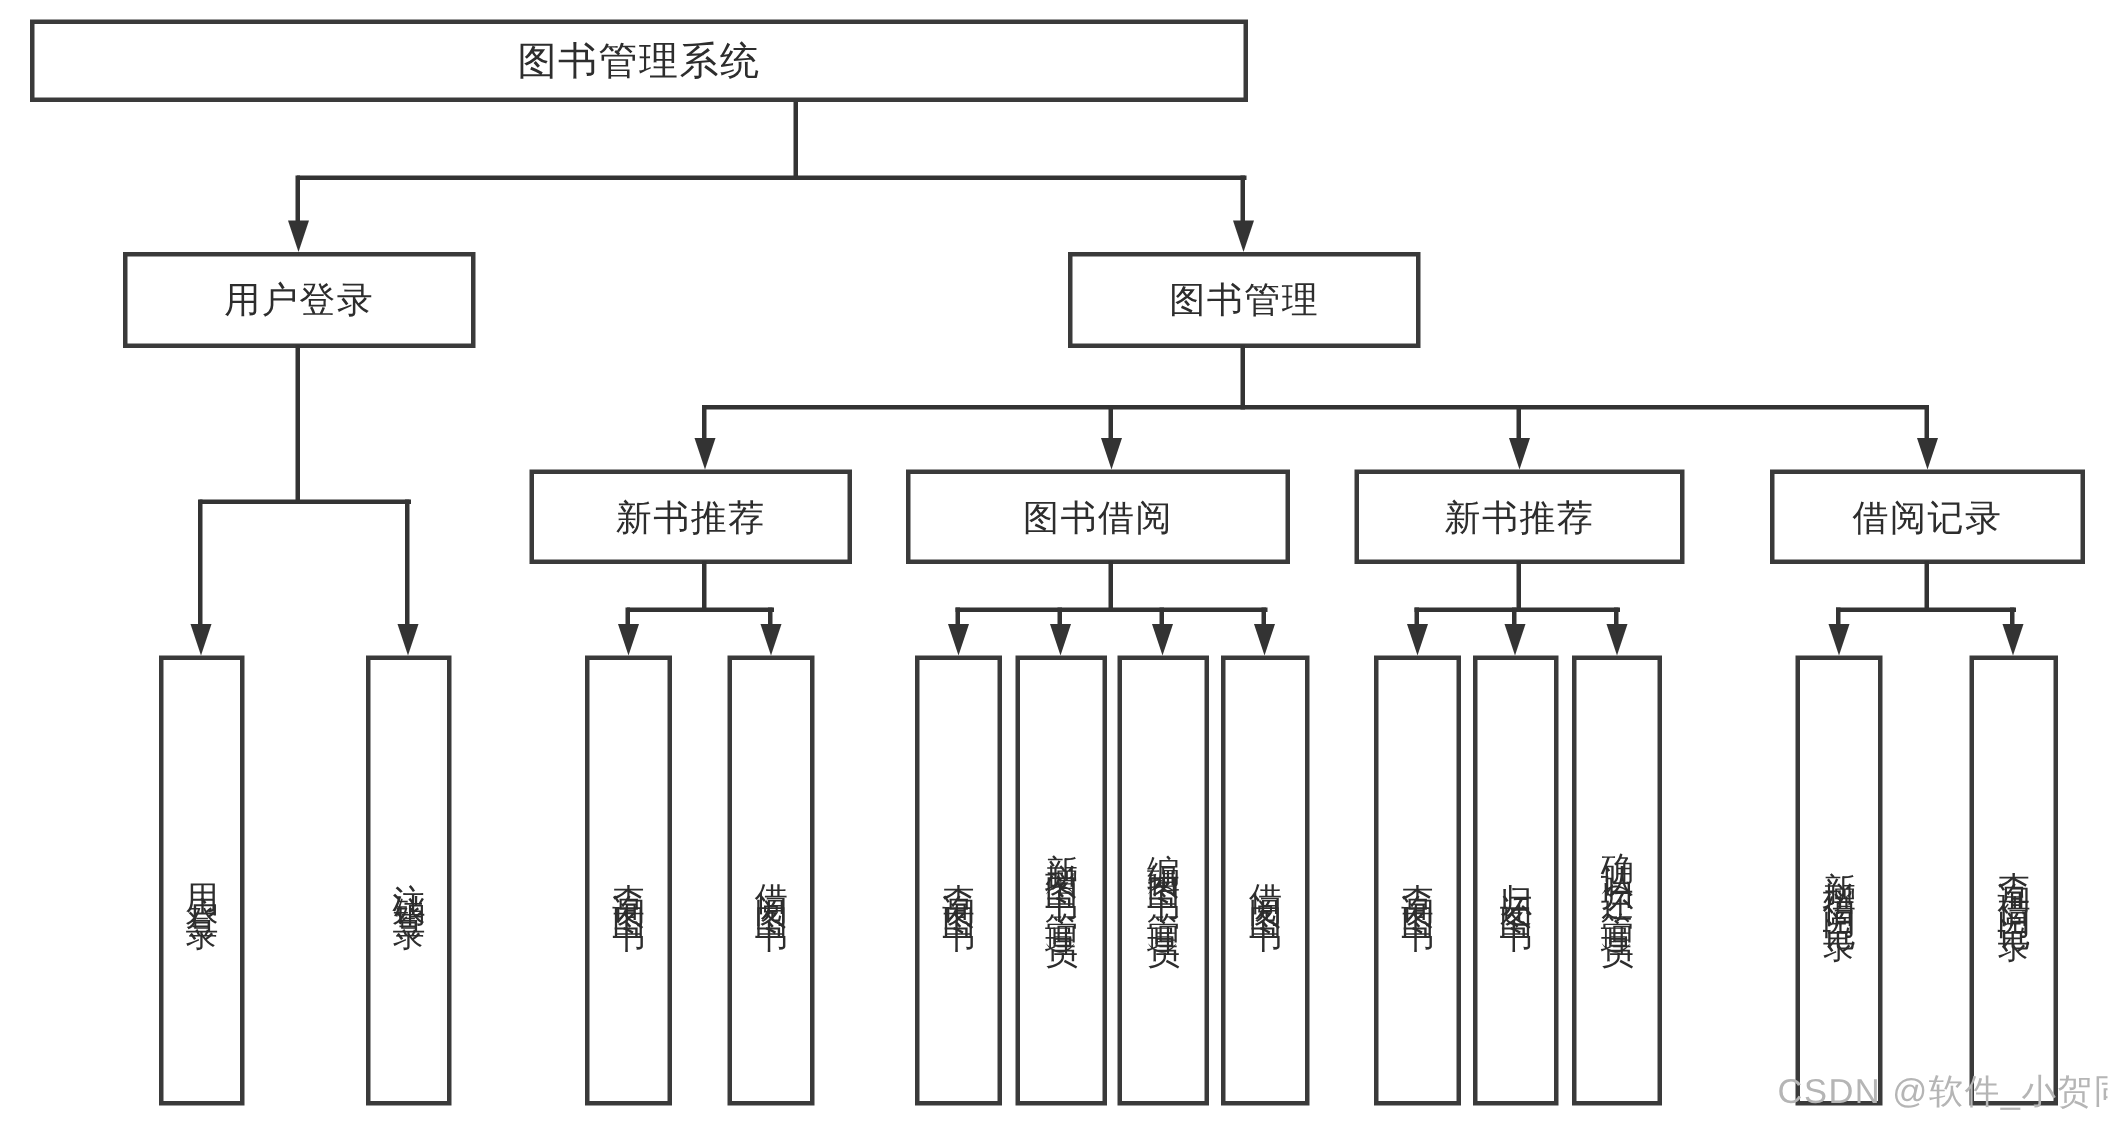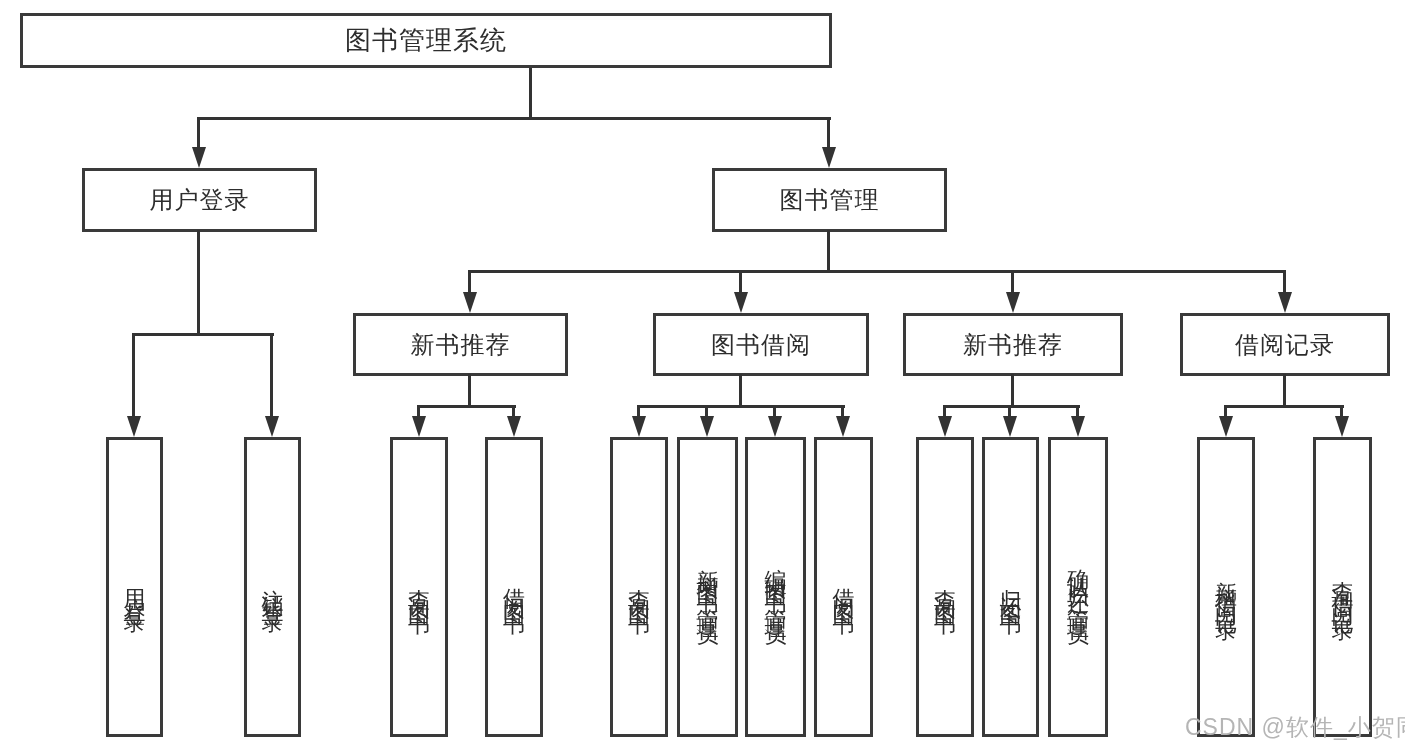--- a/index.html
+++ b/index.html
@@ -65,21 +65,21 @@
 <div class="hbox" style="left:82px; top:168px; width:235px; height:64px;">
   <span>用户登录</span>
 </div>
 <div class="hbox" style="left:712px; top:168px; width:235px; height:64px;">
   <span>图书管理</span>
 </div>
 
 <div class="hbox" style="left:353px; top:313px; width:215px; height:63px;">
   <span>新书推荐</span>
 </div>
-<div class="hbox" style="left:653px; top:313px; width:216px; height:63px;">
+<div class="hbox" style="left:604px; top:313px; width:256px; height:63px;">
   <span>图书借阅</span>
 </div>
 <div class="hbox" style="left:903px; top:313px; width:220px; height:63px;">
   <span>新书推荐</span>
 </div>
 <div class="hbox" style="left:1180px; top:313px; width:210px; height:63px;">
   <span>借阅记录</span>
 </div>
 
 <div class="vbox" style="left:106px; width:57px;">

